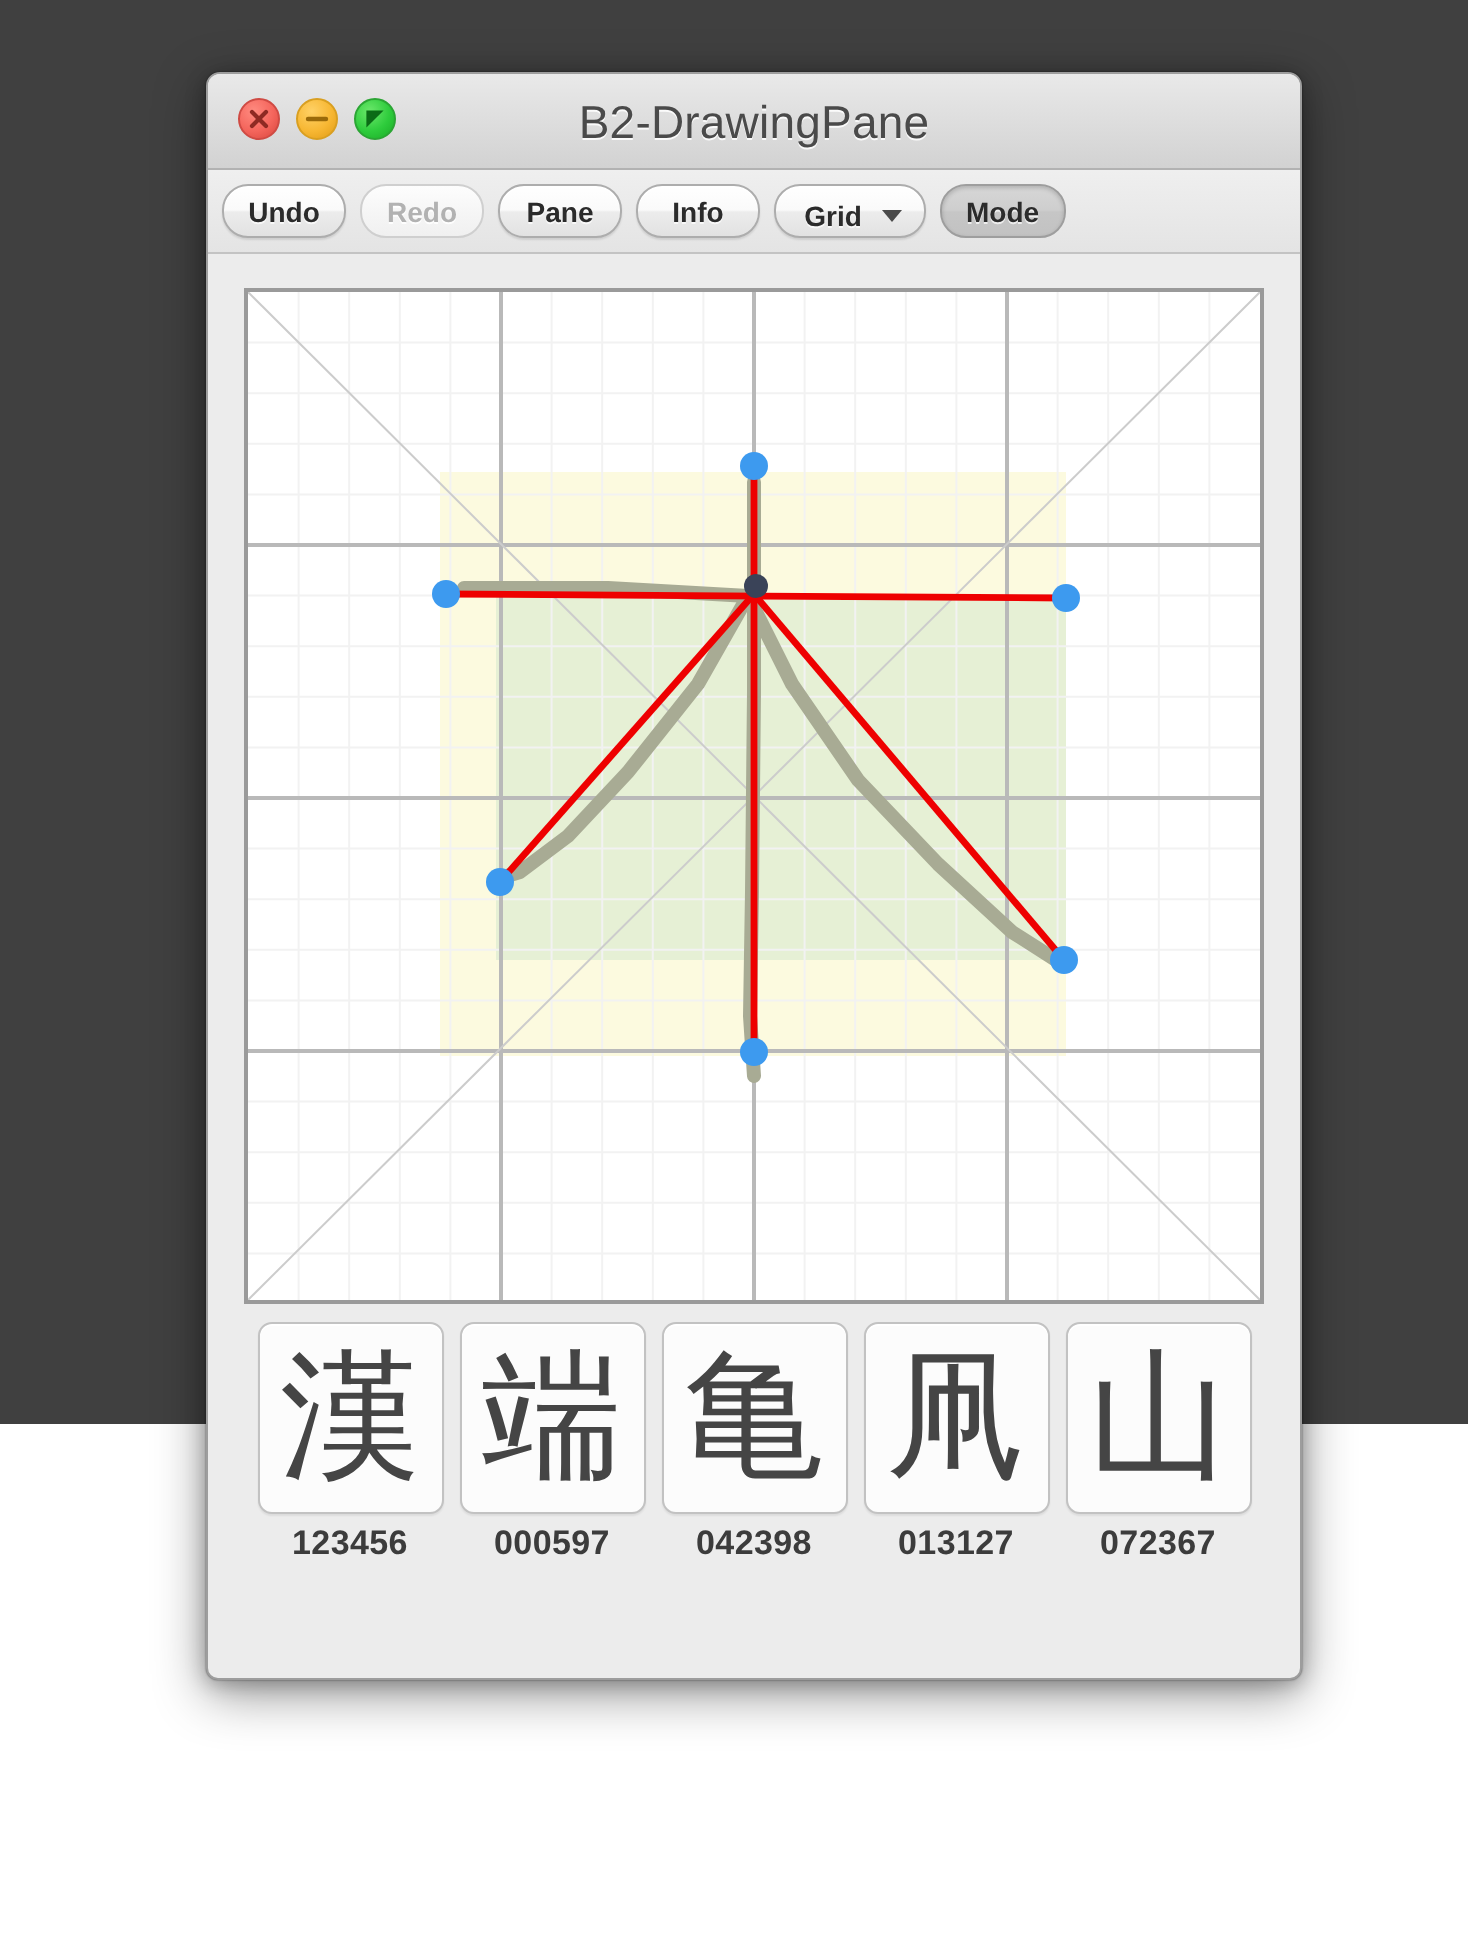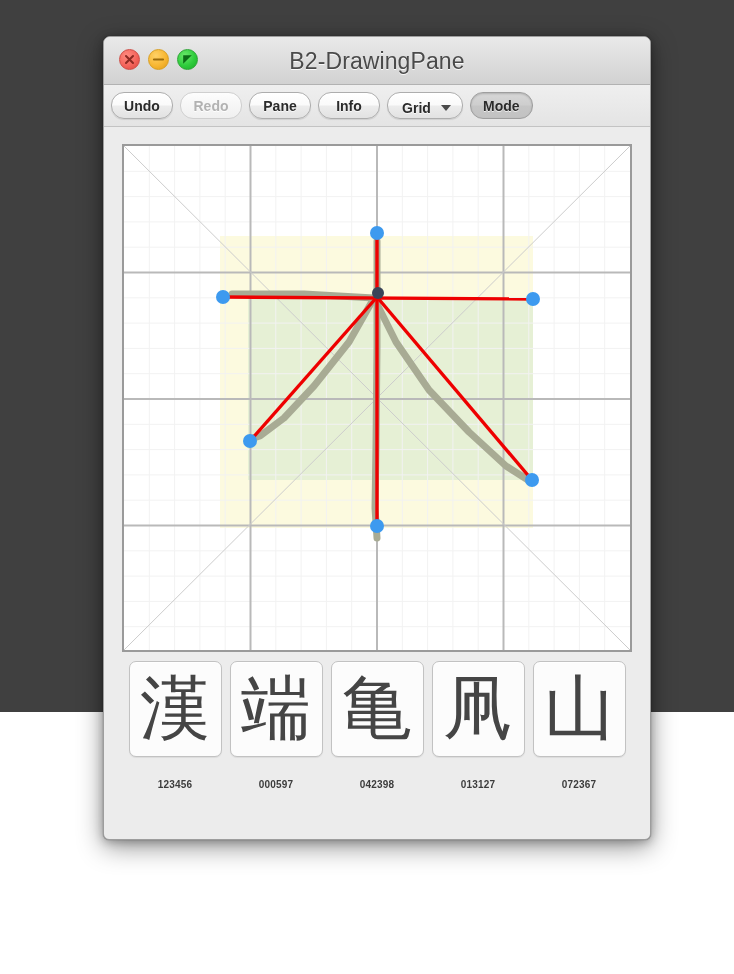--- a/index.html
+++ b/index.html
@@ -195,22 +195,22 @@
   }
   .cand-glyph {
     font-family: "DejaVu Sans", sans-serif;
     font-size: 70px;
     line-height: 1;
     color: #454545;
     display: block;
     transform: translateY(-1px);
   }
   .cand-id {
-    margin-top: 22px;
-    font-size: 10px;
+    margin-top: 5px;
+    font-size: 17px;
     font-weight: bold;
     color: #3c3c3c;
     letter-spacing: 0.2px;
   }
 </style>
 </head>
 <body>
 
 <div id="screen">
 

